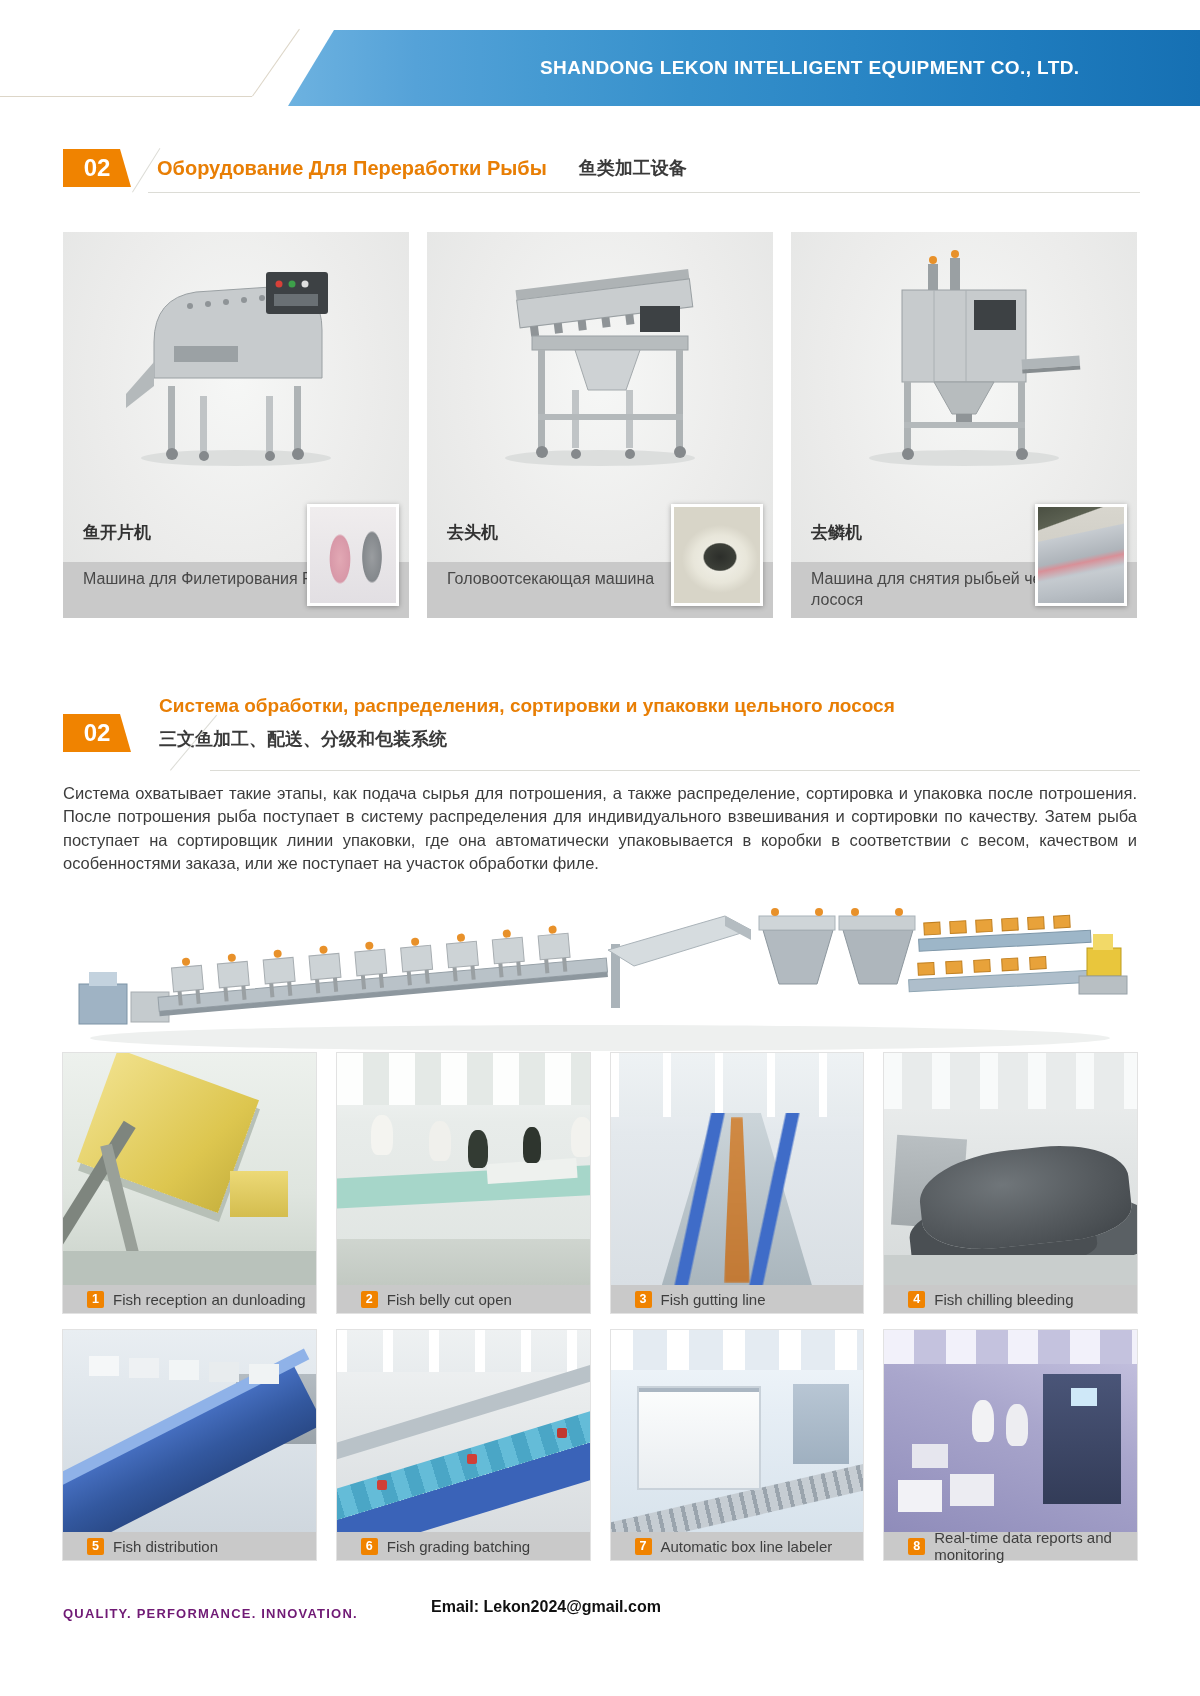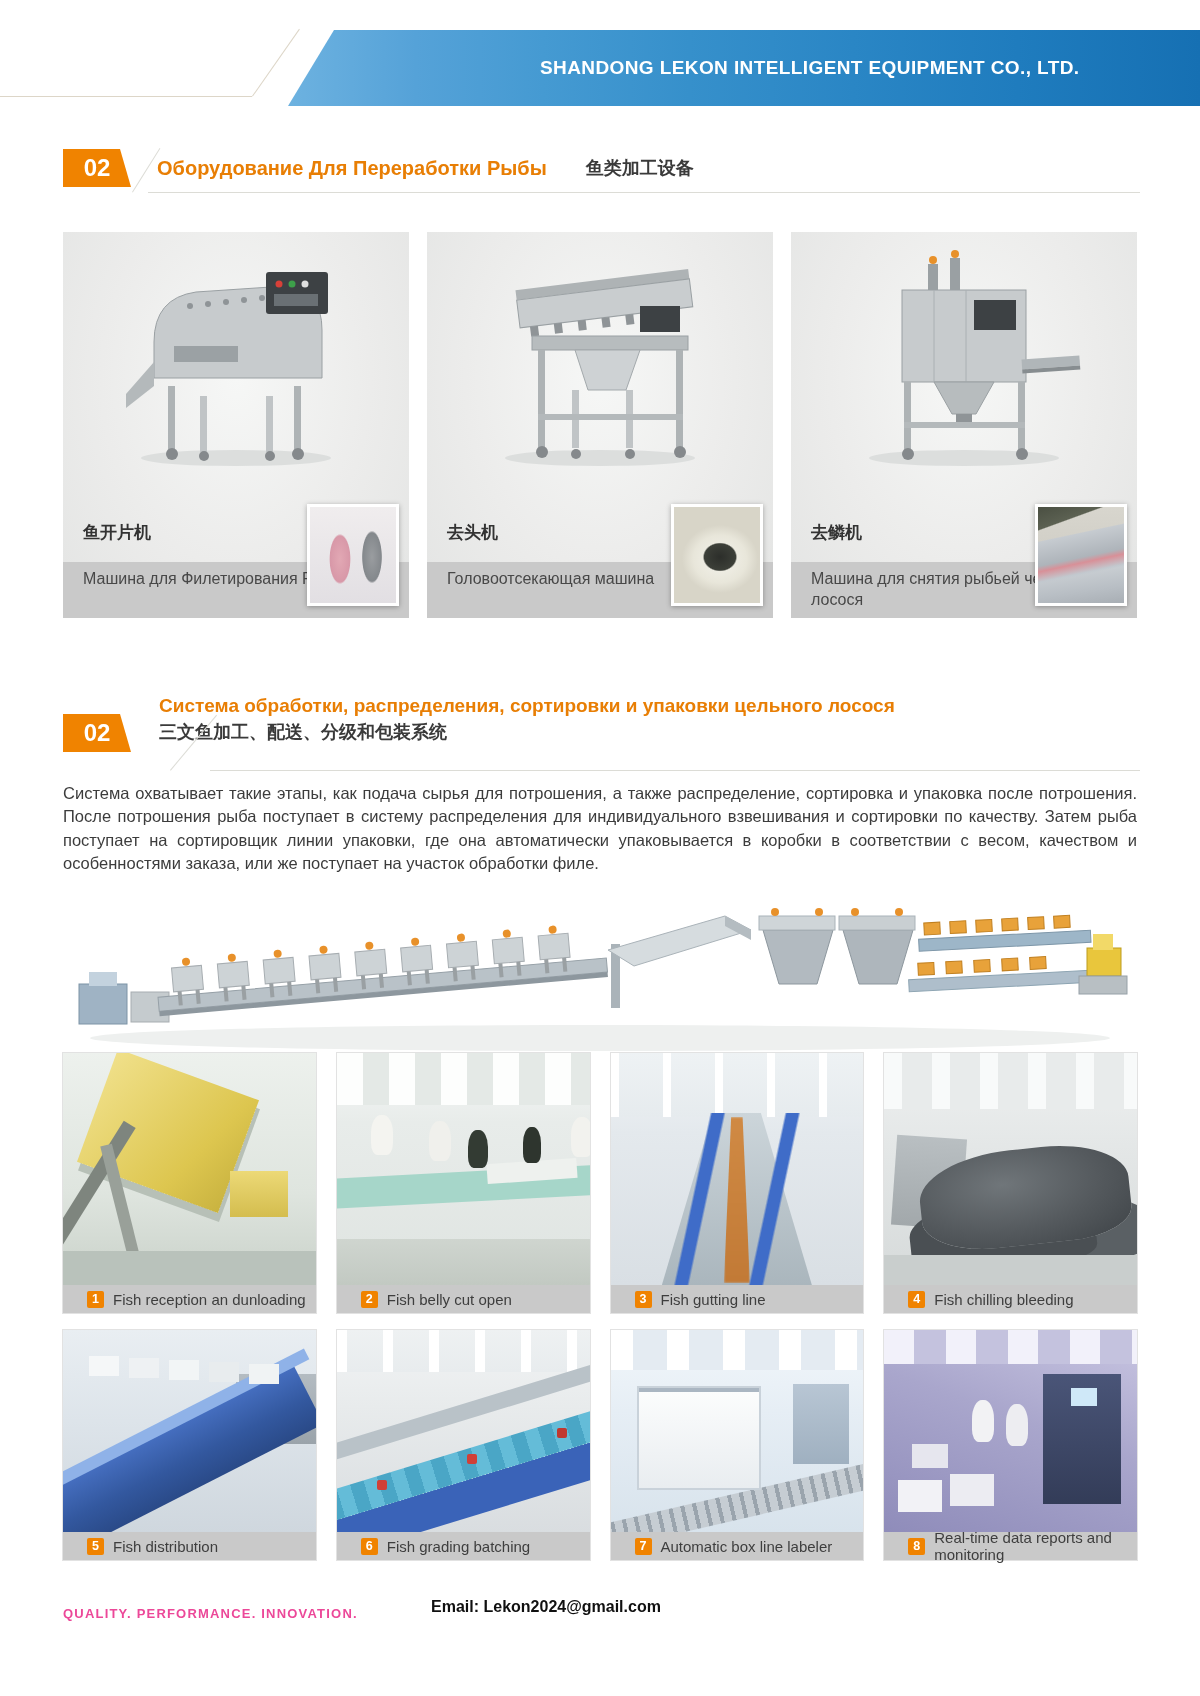--- a/index.html
+++ b/index.html
@@ -23,29 +23,29 @@
   .hline-b { position:absolute; top:96px; left:252px; width:82px; border-top:1.5px solid #ddd6c8;
              transform:rotate(-55deg); transform-origin:left top; }
 
   
   .sec-num { background:#f08300; color:#fff; font-weight:bold; font-size:24px; width:68px; height:38px;
              display:flex; align-items:center; justify-content:center;
              clip-path:polygon(0 0,calc(100% - 11px) 0,100% 100%,0 100%); flex:none; }
   .sec2-head { position:absolute; top:148px; left:63px; width:1080px; height:40px;
                display:flex; align-items:center; gap:26px; }
   .sec2-title { color:#e87e04; font-weight:bold; font-size:20px; }
-  .sec2-cn { color:#3a3a3a; font-weight:bold; font-size:18px; margin-left:13px; }
+  .sec2-cn { color:#3a3a3a; font-weight:bold; font-size:18px; margin-left:6px; }
   .rule { position:absolute; border-top:1.5px solid #dcdcd6; }
   .r2 { top:192px; left:148px; width:992px; }
   .r2s { top:192px; left:132px; width:52px; transform:rotate(-58deg); transform-origin:left top; }
 
   .sec3-head { position:absolute; top:692px; left:63px; width:1080px; display:flex; gap:28px; }
   .sec3-box { margin-top:22px; }
   .sec3-title { color:#e87e04; font-weight:bold; font-size:19px; line-height:1.0; padding-top:4px; }
-  .sec3-cn { color:#3a3a3a; font-weight:bold; font-size:18px; margin-top:5px; }
+  .sec3-cn { color:#3a3a3a; font-weight:bold; font-size:18px; margin-top:12px; }
   .r3 { top:770px; left:210px; width:930px; }
   .r3s { top:770px; left:170px; width:72px; transform:rotate(-50deg); transform-origin:left top; }
 
   
   .cards { position:absolute; top:232px; left:63px; width:1074px; display:flex; gap:18px; }
   .card { flex:1; height:386px; position:relative;
           background:radial-gradient(ellipse at 50% 38%, #f6f7f6 0%, #ececeb 55%, #e3e4e3 100%); }
   .card-art { position:absolute; left:50%; top:14px; transform:translateX(-50%); }
   .card-cn { position:absolute; left:20px; bottom:74px; font-weight:bold; font-size:17px; color:#333; }
   .card-band { position:absolute; left:0; right:0; bottom:0; height:56px; background:#c9c9c9;
@@ -149,21 +149,21 @@
   .p8 .a { left:0; top:0; width:100%; height:34px; background:repeating-linear-gradient(90deg,#f2f1fa 0 30px,#c4c2de 30px 62px); }
   .p8 .b { left:14px; bottom:20px; width:44px; height:32px; background:#f2f2f6;
            box-shadow:52px -6px 0 #ececf2, 10px -40px 0 -4px #e6e6ee; }
   .p8 .c { right:16px; top:44px; width:78px; height:130px; background:linear-gradient(180deg,#4a5578,#333c58); }
   .p8 .d { right:40px; top:58px; width:26px; height:18px; background:#cfe8f8; }
   .p8 .e { left:88px; top:70px; width:22px; height:42px; background:#f2f2f4; border-radius:45% 45% 30% 30%;
            box-shadow:34px 4px 0 #ededf1; }
 
   
   .footer { position:absolute; top:1598px; left:63px; width:1074px; height:40px; }
-  .slogan { position:absolute; left:0; top:8px; color:#ec4899; font-size:13px; font-weight:bold; letter-spacing:1.2px; }
+  .slogan { position:absolute; left:0; top:8px; color:#701a75; font-size:13px; font-weight:bold; letter-spacing:1.2px; }
   .contacts { position:absolute; left:368px; top:0; display:flex; gap:28px; white-space:nowrap; }
   .contacts span { font-size:16px; font-weight:bold; color:#101010; }
 </style>
 </head>
 <body>
 
 <div class="page">
 
   <div class="header">
     <div class="banner">

